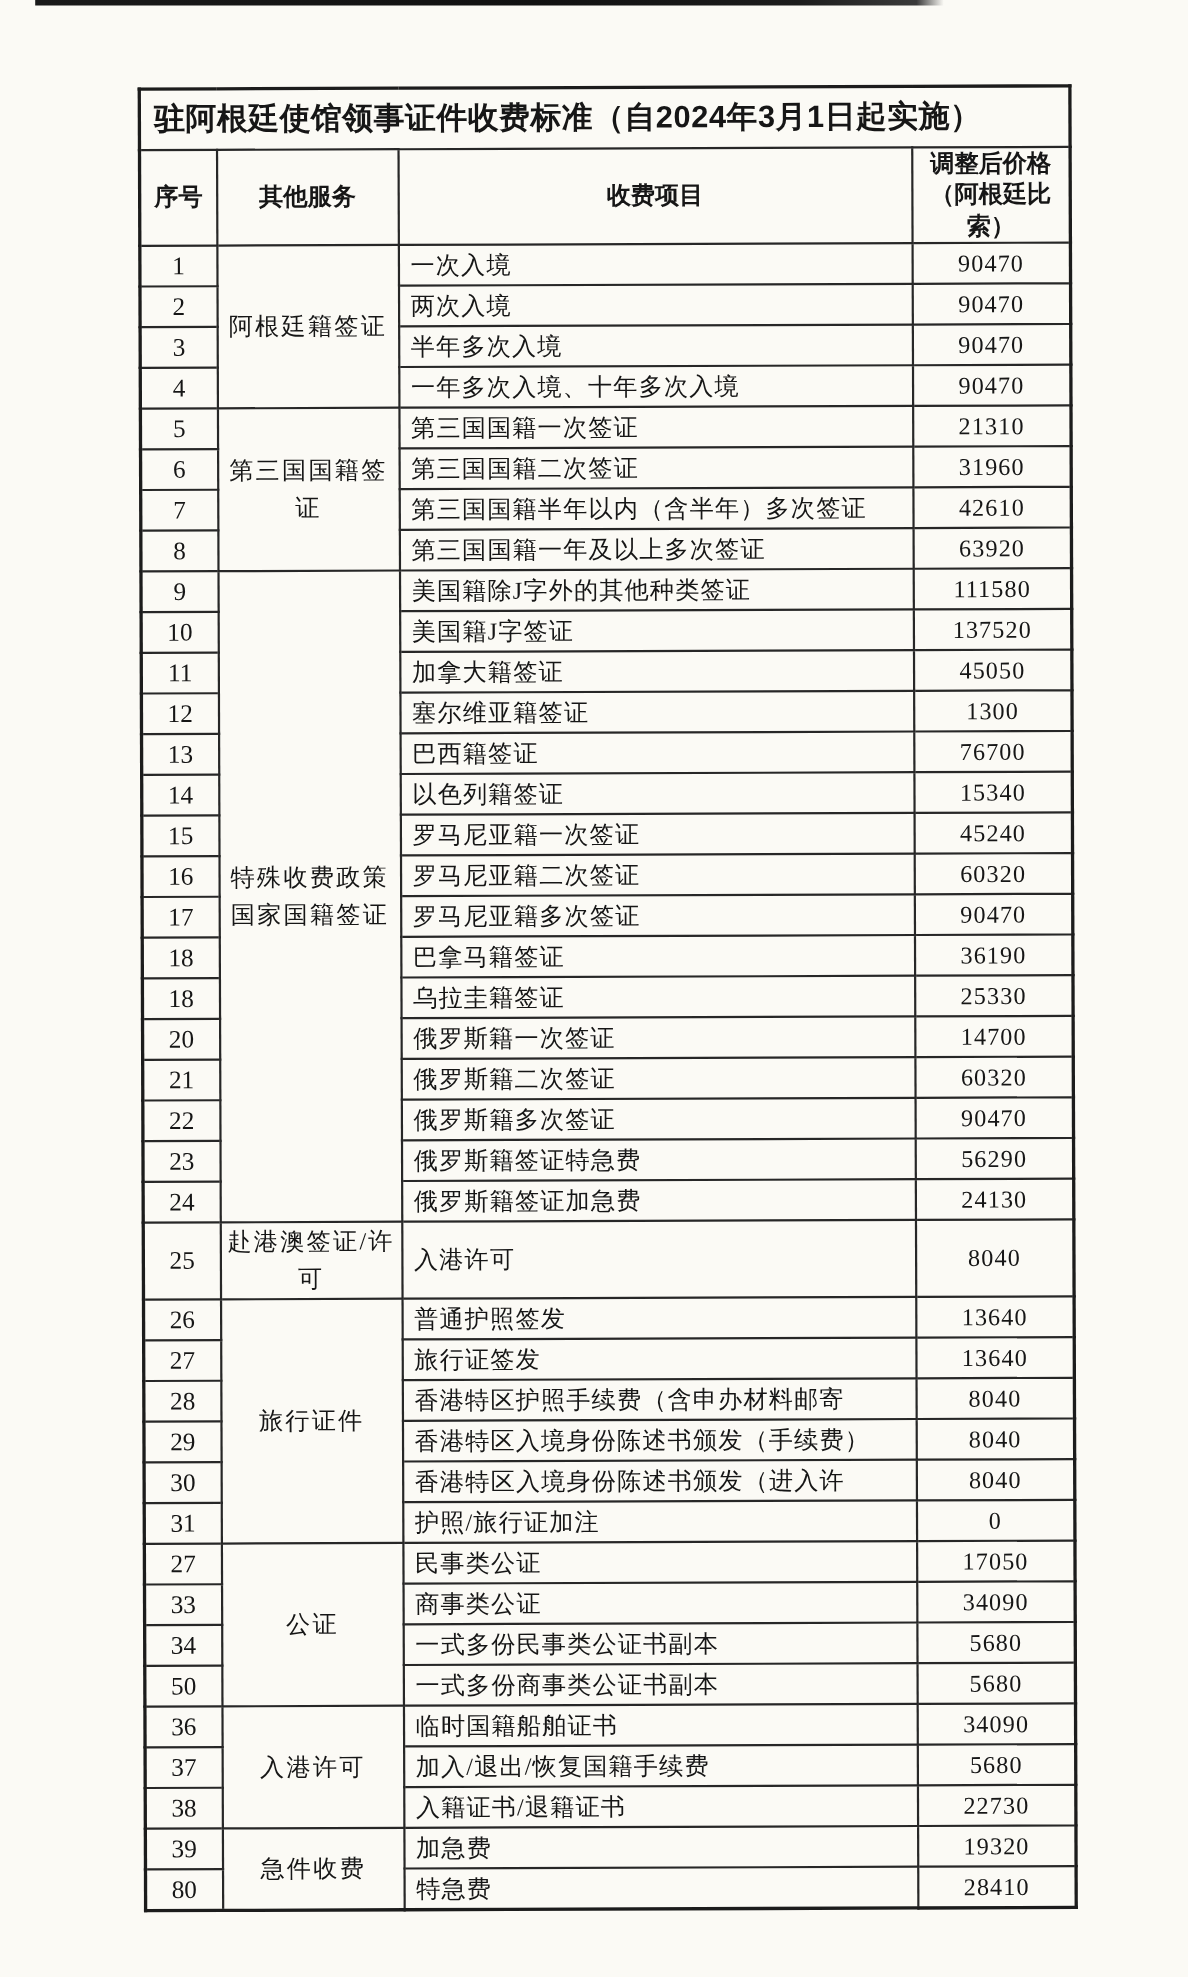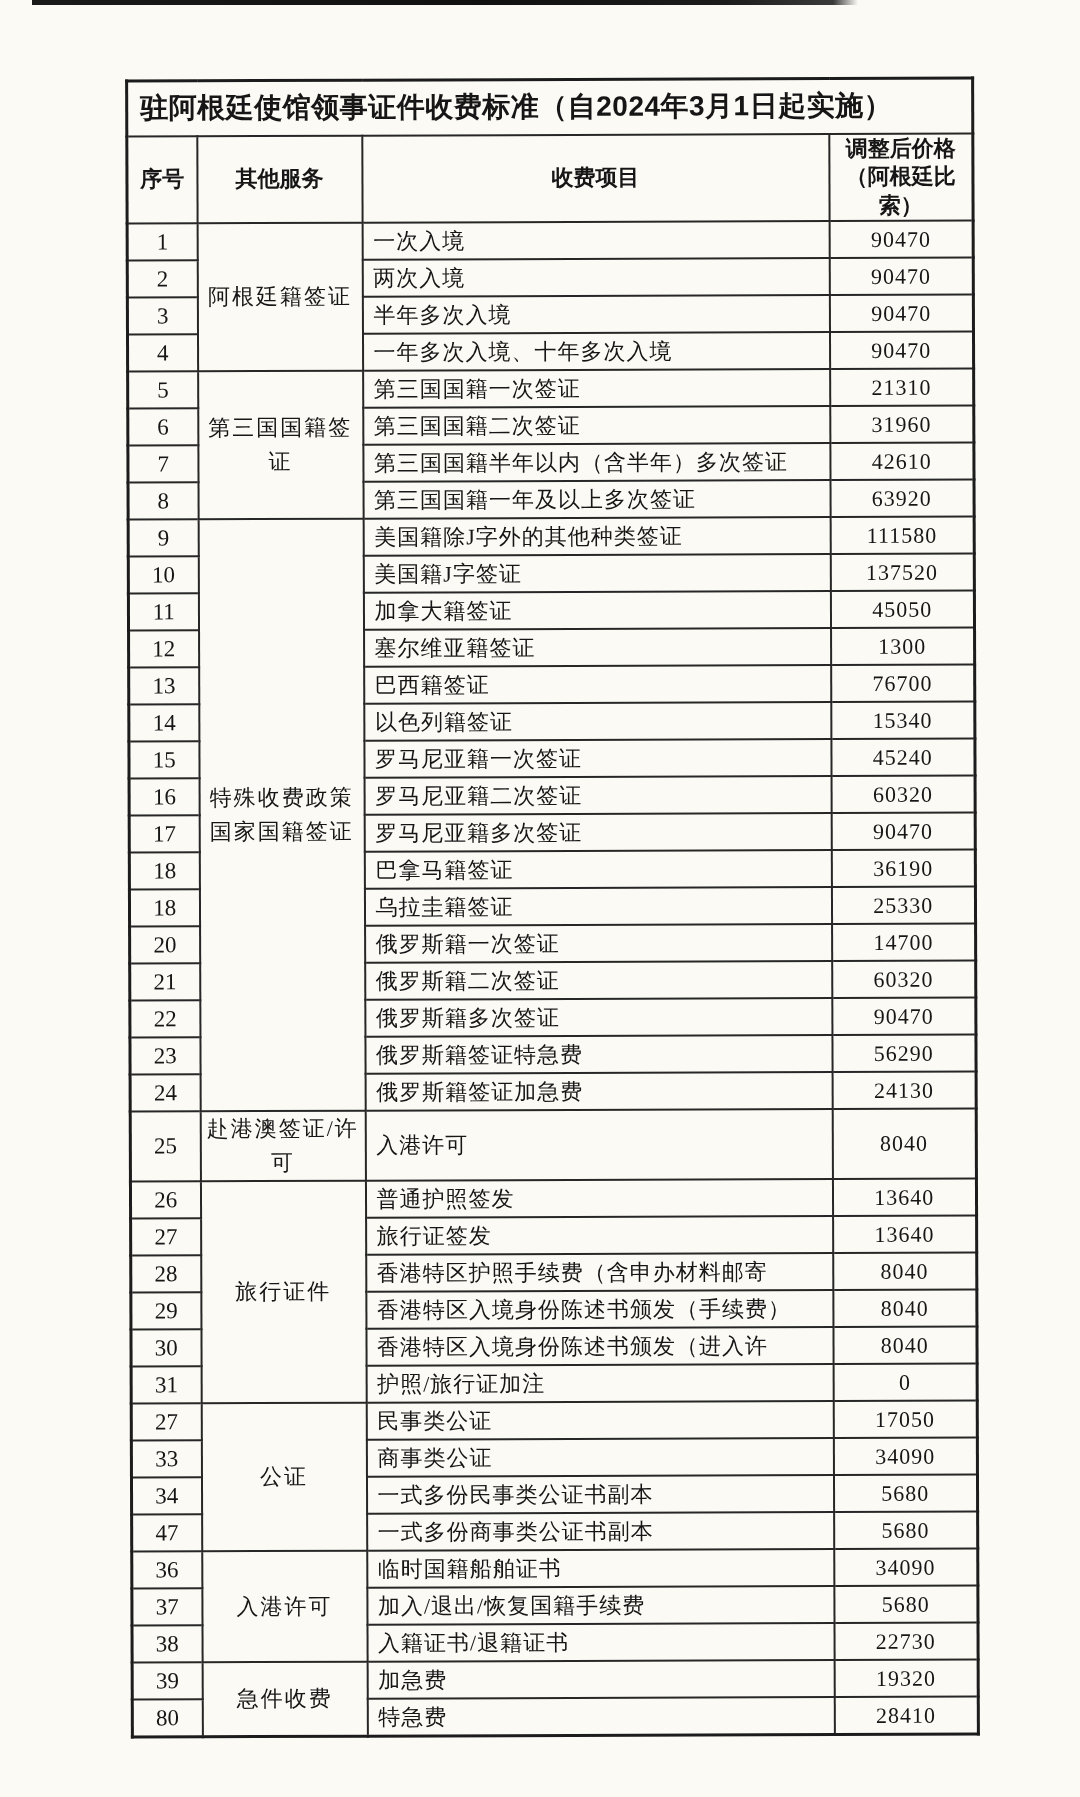--- a/index.html
+++ b/index.html
@@ -303,21 +303,21 @@
           <td class="c-no">33</td>
           <td class="c-item">商事类公证</td>
           <td class="c-price">34090</td>
         </tr>
         <tr>
           <td class="c-no">34</td>
           <td class="c-item">一式多份民事类公证书副本</td>
           <td class="c-price">5680</td>
         </tr>
         <tr>
-          <td class="c-no">47</td>
+          <td class="c-no">50</td>
           <td class="c-item">一式多份商事类公证书副本</td>
           <td class="c-price">5680</td>
         </tr>
         <tr>
           <td class="c-no">36</td>
           <td class="c-cat" rowspan="3">入港许可</td>
           <td class="c-item">临时国籍船舶证书</td>
           <td class="c-price">34090</td>
         </tr>
         <tr>

